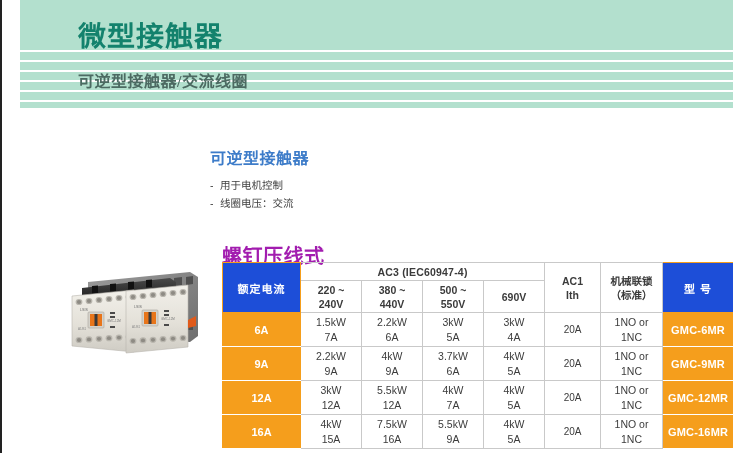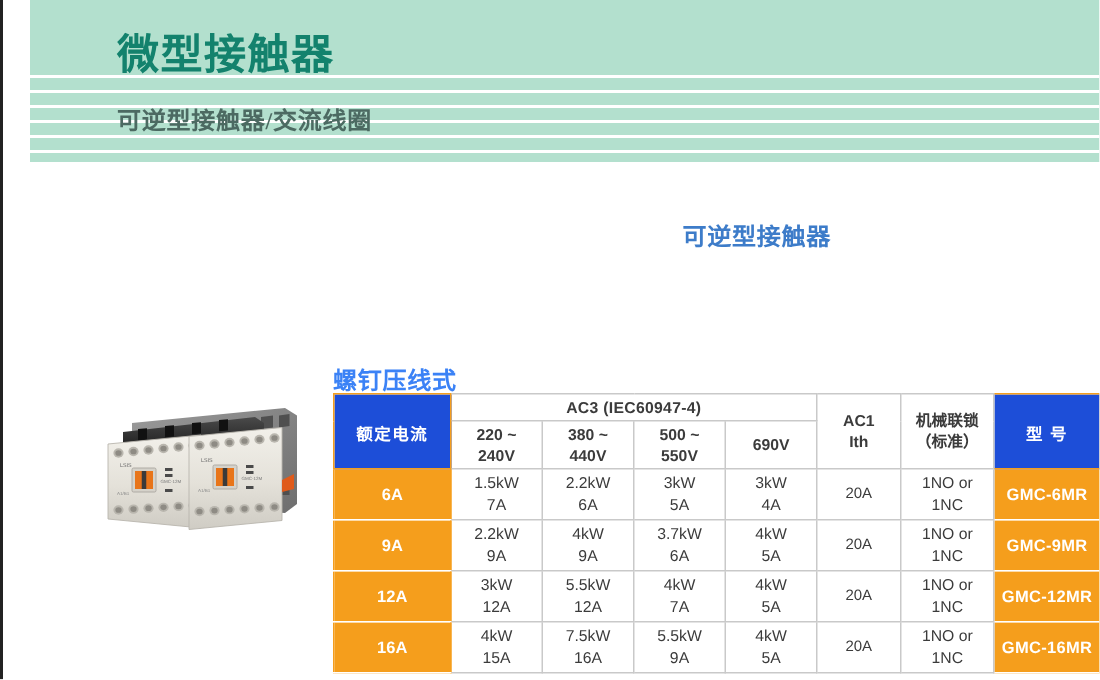--- a/index.html
+++ b/index.html
@@ -75,24 +75,23 @@
     color: #4c6a62;
     letter-spacing: 0.5px;
     line-height: 22px;
     white-space: nowrap;
     font-family: Liberation Serif, serif;
   }
 
   
   .copy-block {
     position: absolute;
-    left: 234px;
+    left: 210px;
     top: 148px;
     width: 320px;
-    text-align: right;
   }
   .copy-heading {
     font-size: 16px;
     font-weight: bold;
     color: #3d7cc9;
     letter-spacing: 0.5px;
     line-height: 22px;
     margin: 0 0 7px 0;
   }
   .bullet-list {
@@ -109,23 +108,23 @@
   }
   .bullet-list li .dash {
     display: inline-block;
     width: 10px;
     color: #404040;
   }
   .copy-subheading {
     position: absolute;
     left: 222px;
     top: 240px;
-    font-size: 16px;
-    font-weight: bold;
-    color: #3b82f6;
+    font-size: 20px;
+    font-weight: bold;
+    color: #a21caf;
     letter-spacing: 0.5px;
     white-space: nowrap;
   }
 
   
   .product-photo {
     position: absolute;
     left: 66px;
     top: 266px;
     width: 152px;
@@ -228,20 +227,22 @@
         <i></i>
         <i></i>
     </div>
     <div class="header-title">微型接触器</div>
     <div class="header-subtitle">可逆型接触器/交流线圈</div>
   </div>
 
   <div class="copy-block">
     <div class="copy-heading">可逆型接触器</div>
     <ul class="bullet-list">
+      <li><span class="dash">-</span><span>用于电机控制</span></li>
+      <li><span class="dash">-</span><span>线圈电压：交流</span></li>
     </ul>
   </div>
 
   <div class="copy-subheading">螺钉压线式</div>
 
   <svg class="product-photo" viewBox="0 0 152 92">
     <defs>
       <linearGradient id="bodyGrad" x1="0" y1="0" x2="0" y2="1">
         <stop offset="0%" stop-color="#f2f0ea"></stop>
         <stop offset="55%" stop-color="#e4e1d9"></stop>

